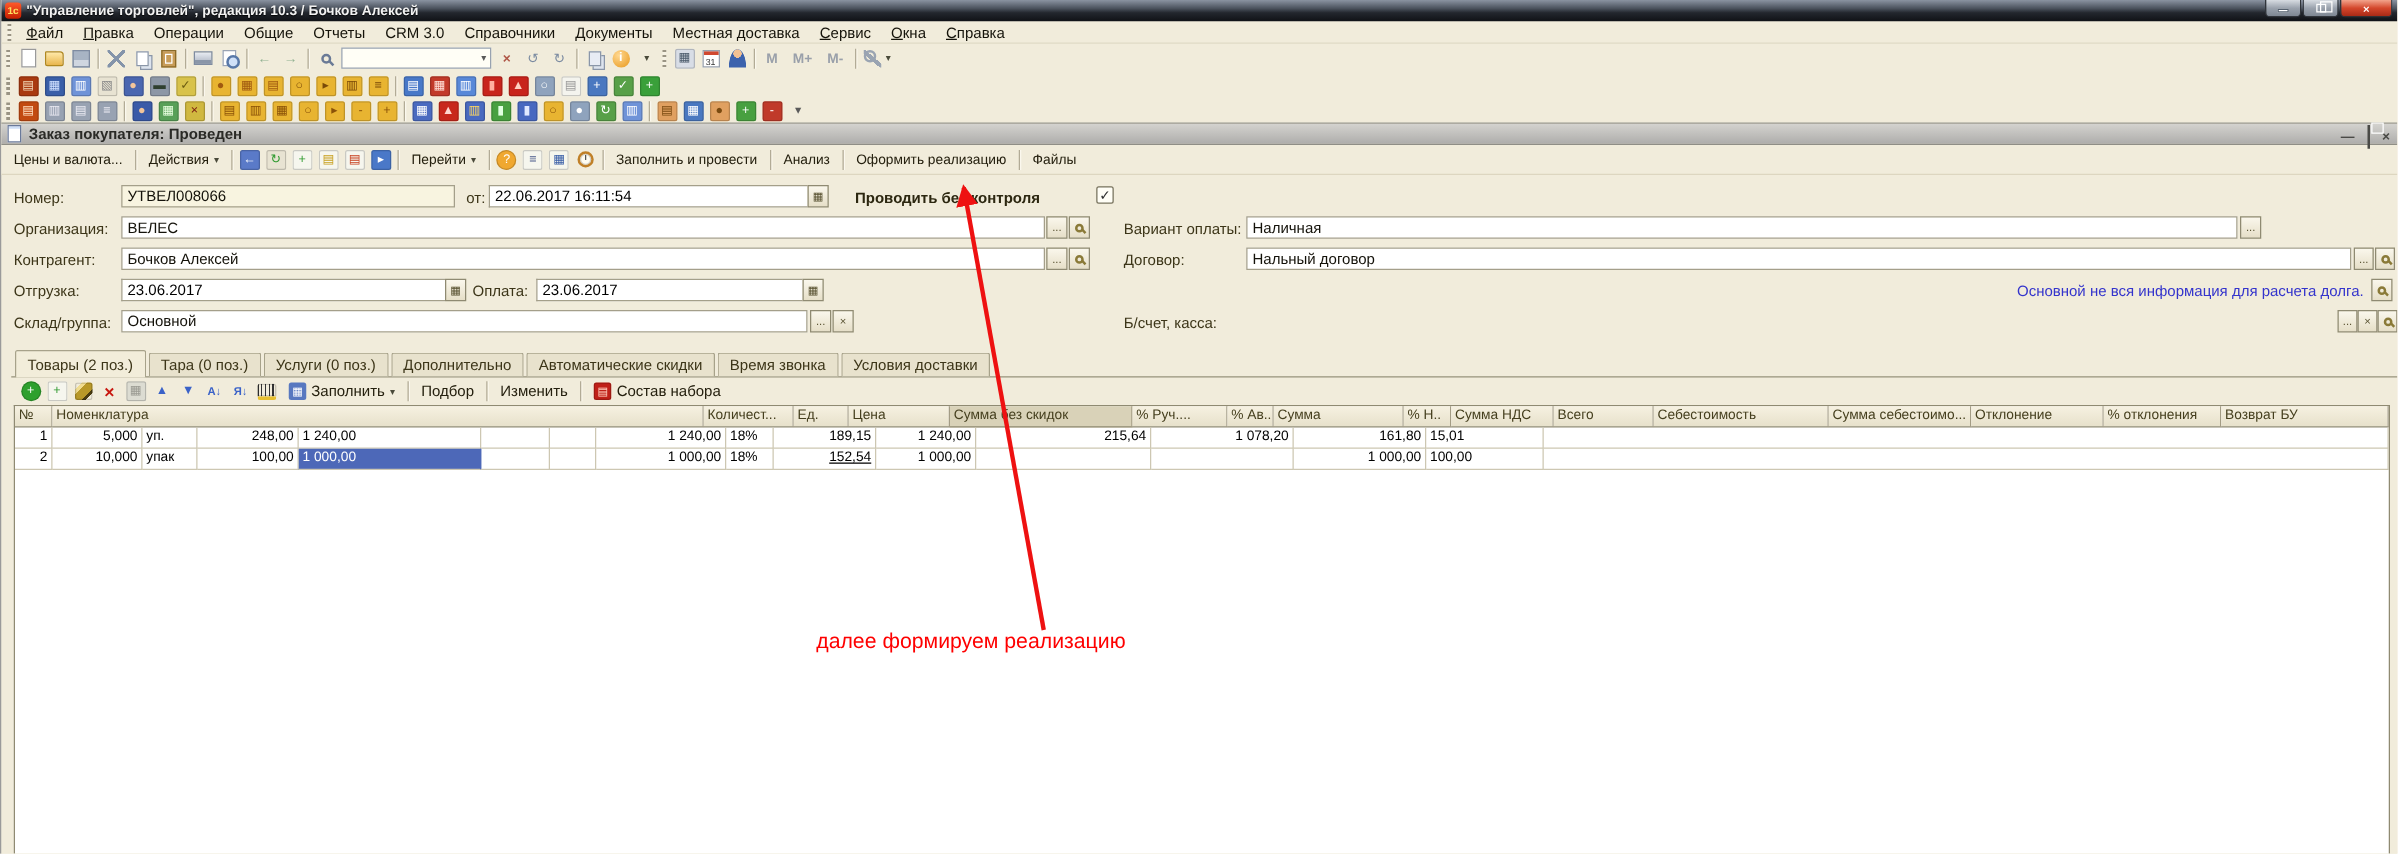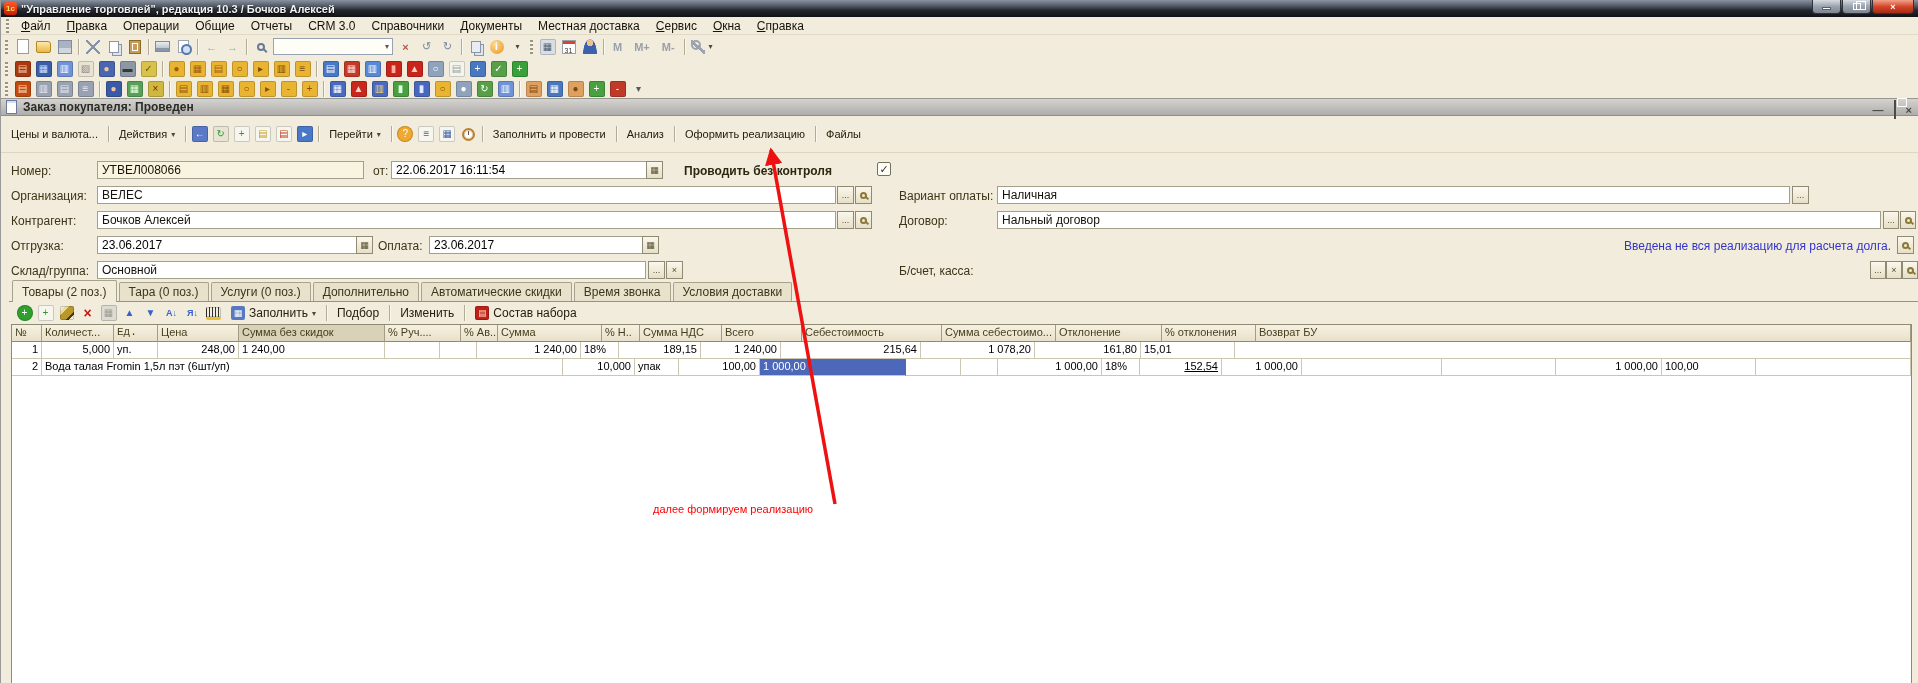--- a/index.html
+++ b/index.html
@@ -57,21 +57,21 @@
 .i-clock:before{content:"";position:absolute;left:4px;top:1px;width:1.5px;height:4px;background:#555}
 .i-barcode{width:15px;height:13px;background:repeating-linear-gradient(90deg,#333 0 1px,transparent 1px 3px);border-bottom:3px solid #e8c030}
 .i-pencil{width:14px;height:14px;background:linear-gradient(135deg,transparent 20%,#f0dc90 20% 35%,#b89828 35% 70%,#4a3c10 70% 80%,transparent 80%)}
 
 
 .doctitle{height:18px;background:linear-gradient(#d4d3cf,#aeadab);border-top:1px solid #98978f;border-bottom:1px solid #8f8e86;display:flex;align-items:center;padding:0 5px;position:relative}
 .doctitle .dicon{width:11px;height:14px;background:#fff;border:1px solid #6a7a9a;box-shadow:inset 0 2px 0 #cfe0f8;margin-right:6px}
 .doctitle .dtext{font-size:12px;font-weight:bold;color:#2a2a26}
 .docctl{position:absolute;right:6px;top:2px;display:flex;gap:10px;align-items:center}
 .docctl .g{color:#4a4a46;font-size:11px;font-weight:bold;line-height:13px}
-.docbar{height:37px;display:flex;align-items:center;padding-left:3px;border-bottom:1px solid #ddd6c0;background:#f1ecdb}
+.docbar{height:24px;display:flex;align-items:center;padding-left:3px;border-bottom:1px solid #ddd6c0;background:#f1ecdb}
 .tbutton{padding:3px 7px;font-size:11px;color:#25200f;white-space:nowrap;display:flex;align-items:center;gap:4px}
 .caret{font-size:8px;color:#4a4a3a}
 
 
 .form{position:relative;height:141px;font-size:12px;color:#3c3518}
 .flabel{position:absolute;white-space:nowrap}
 .blabel{position:absolute;font-weight:bold;color:#2c2710;white-space:nowrap}
 .finput{position:absolute;height:18px;border:1px solid #a49f8a;background:#fff;font-family:inherit;font-size:12px;color:#14120a;padding:0 4px}
 .finput.ro{background:#f8f4e0}
 .fwrap{position:absolute;height:18px;display:flex}
@@ -97,21 +97,21 @@
 .hrow{display:flex;height:17px}
 .hcell{background:linear-gradient(#f6f1e1,#e7e1cb);border-right:1px solid #a39c85;border-bottom:1px solid #8f8a72;font-size:11px;color:#453f1e;padding:1px 3px;white-space:nowrap;overflow:hidden;flex:none}
 .hcell.pressed{background:#d9d2b8;box-shadow:inset 1px 1px 0 #6e English6a54,inset 0 0 0 1px #6e6a54}
 .drow{display:flex;height:17px}
 .dcell{border-right:1px solid #cdc7b2;border-bottom:1px solid #cdc7b2;font-size:11px;color:#000;padding:1px 3px;white-space:nowrap;overflow:hidden;flex:none}
 .dcell.sel{background:#4d68b8;color:#fff;border-right-color:#4d68b8}
 .al-r{text-align:right}
 
 
 .annsvg{position:absolute;left:0;top:0;width:1918px;height:683px;pointer-events:none;z-index:40}
-.anntext{position:absolute;left:652px;top:503px;color:#fe0000;font-size:11px;z-index:41;white-space:nowrap}
+.anntext{position:absolute;left:652px;top:503px;color:#fe0000;font-size:17px;z-index:41;white-space:nowrap}
 </style>
 </head>
 <body>
 
 <div class="app">
 
   <div class="titlebar">
     <span class="appicon">1с</span>
     <span class="titletext">"Управление торговлей", редакция 10.3 / Бочков Алексей</span>
     <span class="winctl">
@@ -522,21 +522,21 @@
     <span class="flabel" style="left:10px;top:86px">Отгрузка:</span>
     <span class="fwrap" style="left:96px;top:83px;width:276px">
       <input value="23.06.2017" style="">
       <span class="fbtn">▦</span>
     </span>
     <span class="flabel" style="left:377px;top:86px">Оплата:</span>
     <span class="fwrap" style="left:428px;top:83px;width:230px">
       <input value="23.06.2017" style="">
       <span class="fbtn">▦</span>
     </span>
-    <span class="link" style="right:27px;top:86px">Введена не вся реализацию для расчета долга.</span>
+    <span class="link" style="right:27px;top:86px">Основной не вся информация для расчета долга.</span>
     <span class="fbtn" style="left:1896px;top:83px;width:17px">
         <span class="magq"></span>
       </span>
 
     <span class="flabel" style="left:10px;top:111px">Склад/группа:</span>
     <input class="finput" style="left: 96px; top: 108px; width: 549px;" value="Основной">
     <span class="fbtn" style="left:647px;top:108px">...</span>
     <span class="fbtn" style="left:665px;top:108px">×</span>
     <span class="flabel" style="left:898px;top:111px">Б/счет, касса:</span>
     <span class="fbtn" style="left:1869px;top:108px;width:16px">...</span>
@@ -605,22 +605,23 @@
     <span class="sep"></span>
     <span class="gbtn">
         <span class="chip" style="background:#c02018;color:#ffd0c0;width:14px;height:14px;line-height:14px;font-size:9px">▤</span>
         <span>Состав набора</span>
       </span>
   </div>
 
   <div class="gridarea" id="gridarea">
       <div class="hrow">
         <span class="hcell" style="width: 30px;">№</span>
+        <span class="hcell" style="width: 521px;">Номенклатура</span>
         <span class="hcell" style="width: 72px;">Количест...</span>
-        <span class="hcell" style="width: 44px; font-family: Liberation Mono, monospace;">Ед.</span>
+        <span class="hcell" style="width: 44px;">Ед.</span>
         <span class="hcell" style="width: 81px;">Цена</span>
         <span class="hcell pressed" style="width: 146px;">Сумма без скидок</span>
         <span class="hcell" style="width: 76px;">% Руч....</span>
         <span class="hcell" style="width: 37px;">% Ав..</span>
         <span class="hcell" style="width: 104px;">Сумма</span>
         <span class="hcell" style="width: 38px;">% Н..</span>
         <span class="hcell" style="width: 82px;">Сумма НДС</span>
         <span class="hcell" style="width: 80px;">Всего</span>
         <span class="hcell" style="width: 140px;">Себестоимость</span>
         <span class="hcell" style="width: 114px;">Сумма себестоимо...</span>
@@ -641,21 +642,20 @@
         <span class="dcell al-r" style="width: 82px;">189,15</span>
         <span class="dcell al-r" style="width: 80px;">1 240,00</span>
         <span class="dcell al-r" style="width: 140px;">215,64</span>
         <span class="dcell al-r" style="width: 114px;">1 078,20</span>
         <span class="dcell al-r" style="width: 106px;">161,80</span>
         <span class="dcell" style="width: 94px;">15,01</span>
         <span class="dcell" style="width: 152px; flex: 1 1 0%;"></span>
       </div>
       <div class="drow">
         <span class="dcell al-r" style="width: 30px;">2</span>
-        <span class="dcell" style="width: 521px;">Вода талая Fromin 1,5л пэт (6шт/уп)</span>
         <span class="dcell al-r" style="width: 72px;">10,000</span>
         <span class="dcell" style="width: 44px;">упак</span>
         <span class="dcell al-r" style="width: 81px;">100,00</span>
         <span class="dcell sel" style="width: 146px;">1 000,00</span>
         <span class="dcell" style="width: 55px;"></span>
         <span class="dcell" style="width: 37px;"></span>
         <span class="dcell al-r" style="width: 104px;">1 000,00</span>
         <span class="dcell" style="width: 38px;">18%</span>
         <span class="dcell al-r" style="width: 82px; text-decoration: underline;">152,54</span>
         <span class="dcell al-r" style="width: 80px;">1 000,00</span>

